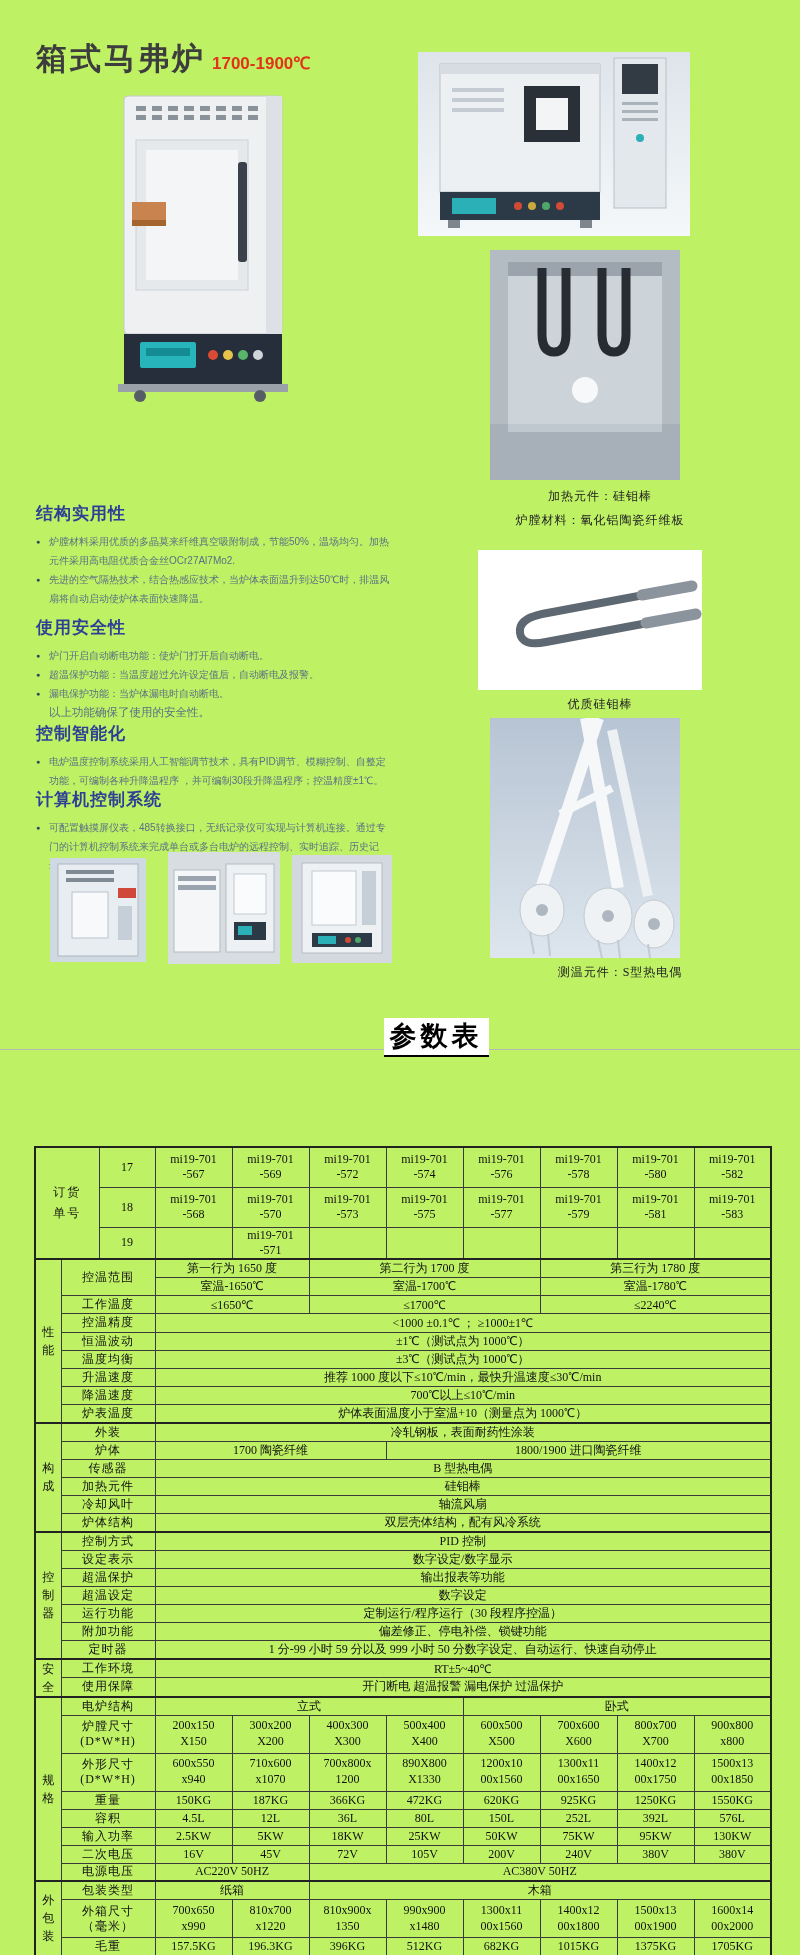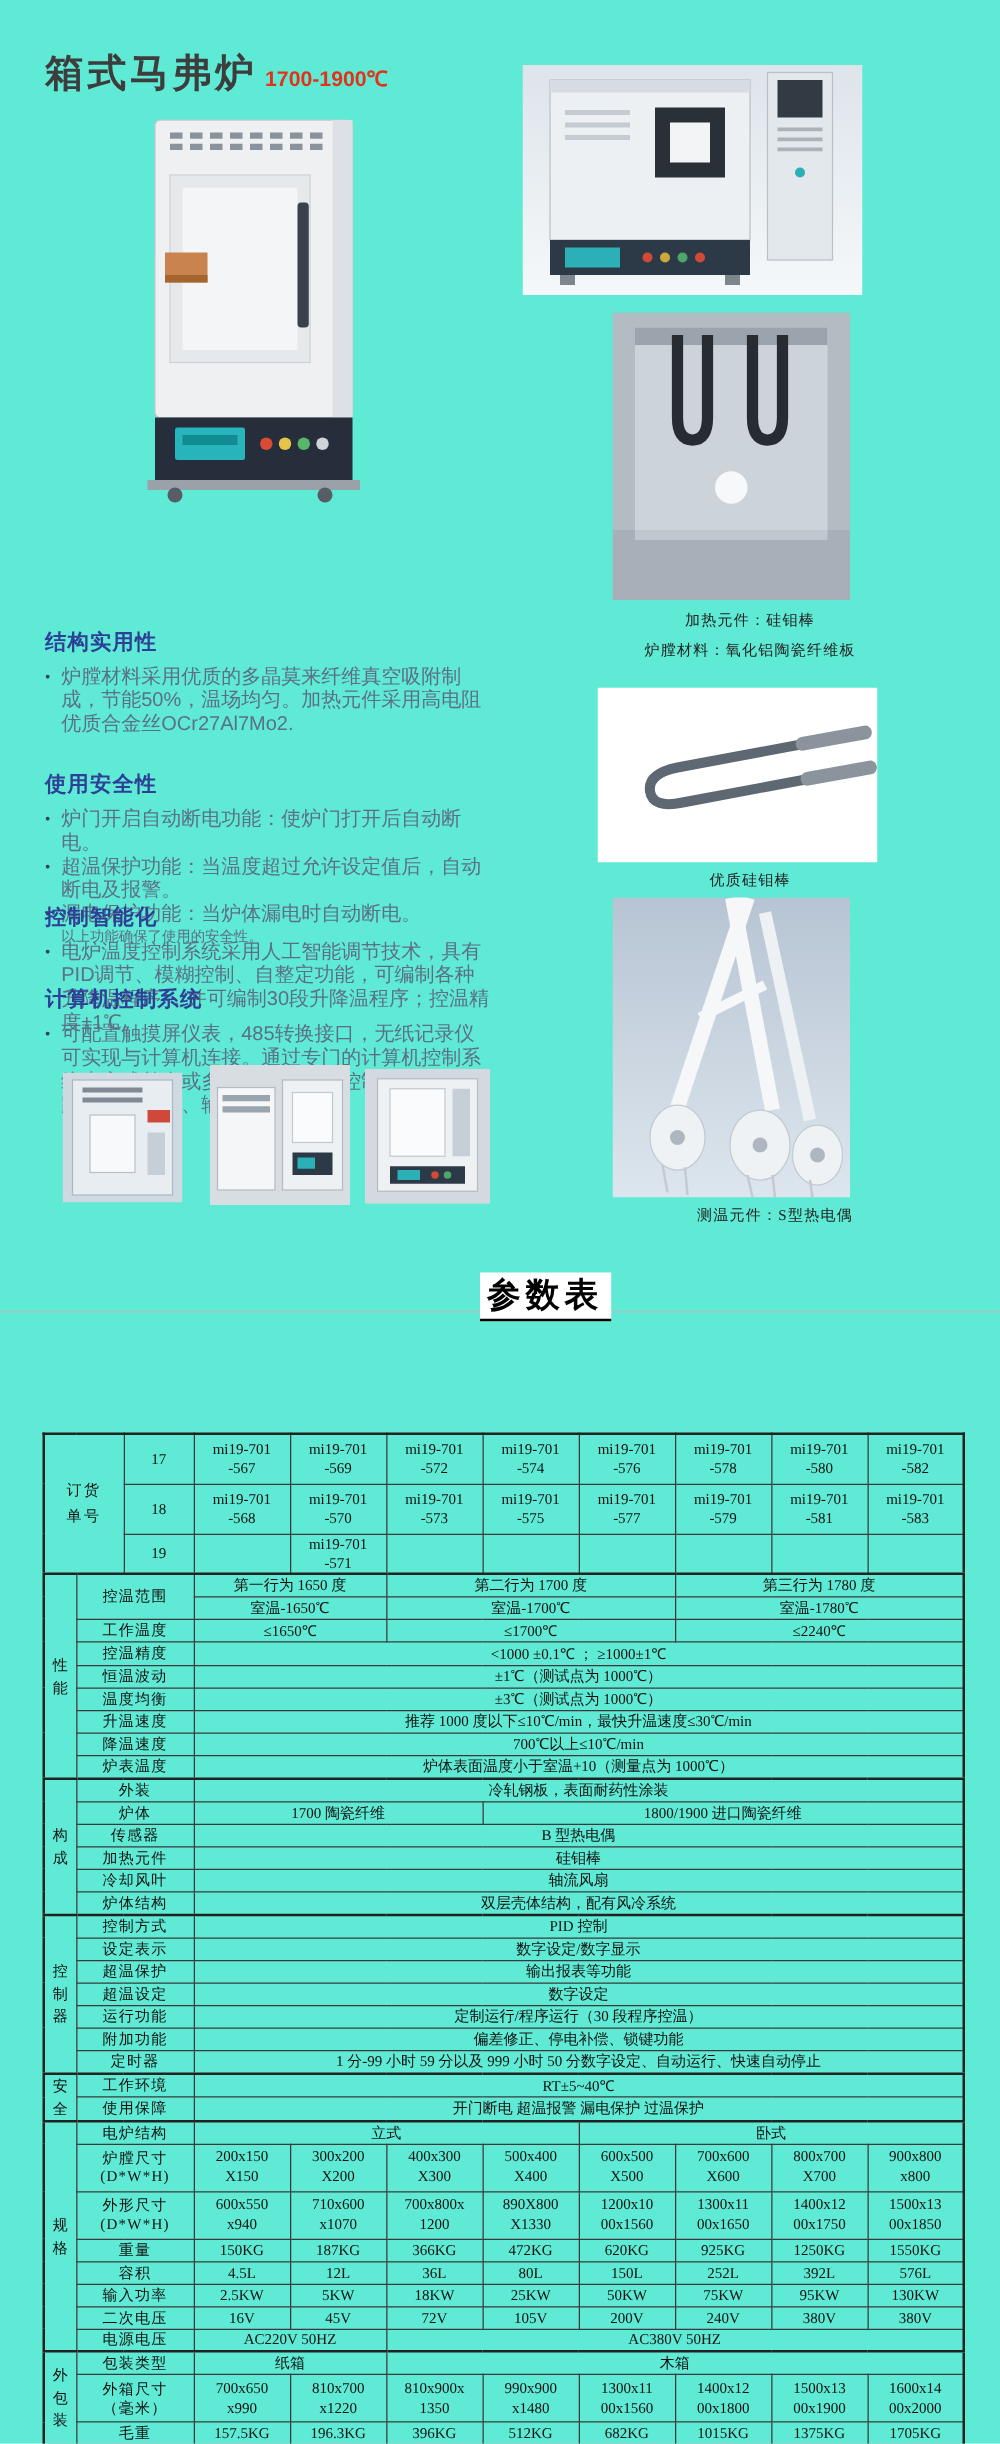--- a/index.html
+++ b/index.html
@@ -1,32 +1,32 @@
 <!DOCTYPE html>
 <html><head>
 <meta charset="utf-8">
 <style>
   html,body{margin:0;padding:0;background:#fff;}
-  #page{position:relative;width:800px;height:1955px;background:#5eead4;overflow:hidden;
+  #page{position:relative;width:800px;height:1955px;background:#bef264;overflow:hidden;
         font-family:"Liberation Sans",sans-serif;color:#222;}
 
   
   .hdr{position:absolute;left:36px;top:38px;white-space:nowrap;}
   .hdr .title{font-size:31px;font-weight:bold;color:#3d3d3d;letter-spacing:3px;}
   .hdr .range{font-size:17px;font-weight:bold;color:#e2331a;margin-left:6px;}
 
   
   .photo{position:absolute;}
   .cap{position:absolute;font-size:12px;color:#222;text-align:center;
        font-family:"Liberation Serif",serif;letter-spacing:1px;}
 
   
   .sec{position:absolute;left:36px;width:358px;}
   .sec h3{margin:0 0 7px 0;font-size:17px;color:#2e3f96;letter-spacing:1px;}
-  .sec .b{position:relative;padding-left:13px;font-size:16px;line-height:19px;color:#5c7084;}
+  .sec .b{position:relative;padding-left:13px;font-size:10px;line-height:19px;color:#5c7084;}
   .sec .b:before{content:"●";position:absolute;left:0;top:0;font-size:7px;color:#33435c;}
   .sec .note{padding-left:13px;font-size:11.5px;line-height:19px;color:#5c7084;}
 
   
   .rule{position:absolute;left:0;top:1049px;width:800px;height:1px;background:#b9b9b9;}
   .tblTitleWrap{position:absolute;left:72px;right:0;top:1018px;text-align:center;}
   .tblTitleWrap span{display:inline-block;font-family:"Liberation Serif",serif;font-size:27px;
       font-weight:bold;color:#000;background:#fff;border-bottom:2px solid #000;
       padding:0 6px 1px 6px;letter-spacing:4px;position:relative;z-index:2;}
 
@@ -189,20 +189,21 @@
       </g>
     </svg>
   </div>
 
   <div class="cap" style="left:510px;top:964px;width:220px;">测温元件：S型热电偶</div>
 
   <div id="features">
       <div class="sec" style="top: 502px;">
         <h3>结构实用性</h3>
         <div class="b">炉膛材料采用优质的多晶莫来纤维真空吸附制成，节能50%，温场均匀。加热元件采用高电阻优质合金丝OCr27Al7Mo2.</div>
+        <div class="b">先进的空气隔热技术，结合热感应技术，当炉体表面温升到达50℃时，排温风扇将自动启动使炉体表面快速降温。</div>
       </div>
       <div class="sec" style="top: 616px;">
         <h3>使用安全性</h3>
         <div class="b">炉门开启自动断电功能：使炉门打开后自动断电。</div>
         <div class="b">超温保护功能：当温度超过允许设定值后，自动断电及报警。</div>
         <div class="b">漏电保护功能：当炉体漏电时自动断电。</div>
         <div class="note">以上功能确保了使用的安全性。</div>
       </div>
       <div class="sec" style="top: 722px;">
         <h3>控制智能化</h3>

